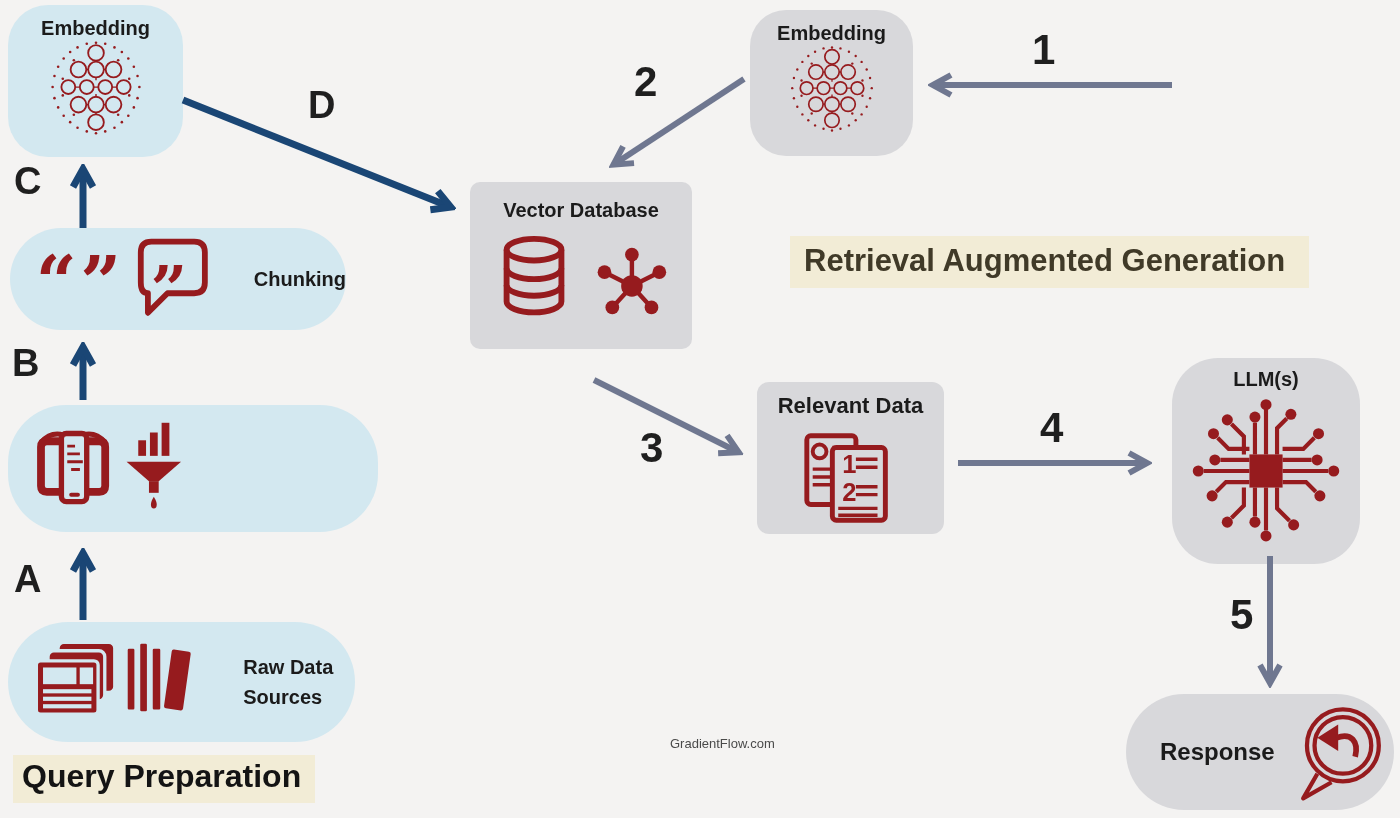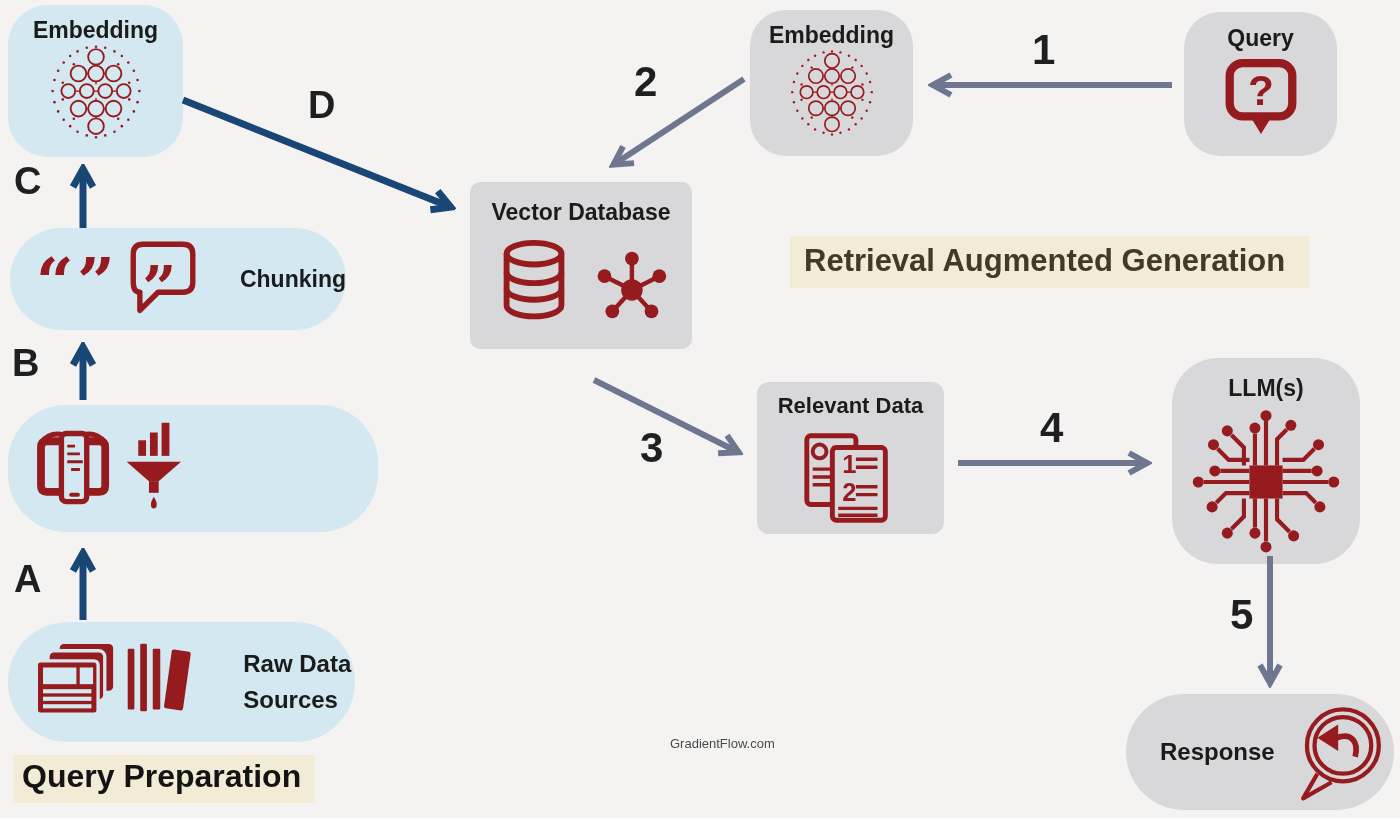--- a/index.html
+++ b/index.html
@@ -5,21 +5,21 @@
   :root{
     --background:#f4f3f2; --prep-node-bg:#d3e8f0; --rag-node-bg:#d8d8db;
     --banner-bg:#f2ecd6; --icon-red:#961b1e; --prep-arrow-navy:#1a4675;
     --rag-arrow-slate:#6f7790; --label-dark:#1b1b1b; --rag-title-color:#403a28;
     --watermark-color:#4a4a4a;
   }
   *{margin:0;padding:0;box-sizing:border-box;}
   body{font-family:"Liberation Sans",sans-serif;background:#fff;}
   #stage{position:relative;width:1400px;height:818px;background:var(--background);overflow:hidden;}
   .node{position:absolute;display:flex;flex-direction:column;align-items:center;}
-  .node-title{font-weight:bold;font-size:23px;color:var(--label-dark);line-height:1.22;}
+  .node-title{font-weight:bold;font-size:20px;color:var(--label-dark);line-height:1.22;}
   .prep{background:var(--prep-node-bg);}
   .rag{background:var(--rag-node-bg);}
   .step-label{position:absolute;font-weight:bold;color:#1f1f1f;}
   .letter{font-size:38px;}
   .number{font-size:42px;}
   .banner{position:absolute;background:var(--banner-bg);font-weight:bold;white-space:nowrap;}
   #banner-prep{left:13px;top:755px;font-size:32px;color:#141414;padding:3px 14px 8px 9px;}
   #banner-rag{left:790px;top:236px;font-size:31px;color:var(--rag-title-color);padding:7px 24px 9px 14px;}
   #watermark{position:absolute;left:670px;top:736px;font-size:13px;color:var(--watermark-color);}
   #arrows{position:absolute;left:0;top:0;pointer-events:none;}
@@ -150,40 +150,32 @@
         <rect class="prep-fill-bg" x="18" y="67" width="58" height="5"></rect>
         <rect class="prep-fill-bg" x="18" y="76" width="58" height="5"></rect>
       </g>
       <g transform="translate(118,0)">
         <rect class="red-fill prep-gap" stroke-width="3" x="0" y="8" width="11" height="76" rx="3"></rect>
         <rect class="red-fill prep-gap" stroke-width="3" x="15" y="2" width="11" height="84" rx="3"></rect>
         <rect class="red-fill prep-gap" stroke-width="3" x="30" y="8" width="12" height="76" rx="3"></rect>
         <rect class="red-fill prep-gap" stroke-width="3" x="48" y="10" width="26" height="74" rx="4" transform="rotate(8 61 47)"></rect>
       </g>
     </svg>
-    <span class="node-title" style="margin-left:40px;width:125px;font-size:24px;line-height:1.5;">Raw Data Sources</span>
+    <span class="node-title" style="margin-left:40px;width:125px;font-size:20px;line-height:1.5;">Raw Data Sources</span>
   </div>
 
   <div class="banner" id="banner-prep">Query Preparation</div>
 
   <div class="node rag" id="embedding-rag" style="left:750px;top:10px;width:163px;height:146px;border-radius:36px;padding-top:11px;">
     <span class="node-title">Embedding</span>
     <svg width="88" height="88">
         <use href="#nn-icon"></use>
       </svg>
   </div>
 
-  <div class="node rag" id="query" style="left:1184px;top:12px;width:153px;height:144px;border-radius:36px;padding-top:12px;">
-    <span class="node-title">Query</span>
-    <svg width="92" height="92" viewBox="0 0 100 100">
-      <rect class="red-stroke" stroke-width="9" x="16" y="12" width="68" height="58" rx="14"></rect>
-      <polygon class="red-fill" points="37,68 63,68 50,89"></polygon>
-      <text class="red-fill" x="50" y="58" font-size="46" font-weight="bold" text-anchor="middle">?</text>
-    </svg>
-  </div>
 
   <div class="node rag" id="vector-db" style="left:470px;top:182px;width:222px;height:167px;border-radius:10px;padding-top:16px;">
     <span class="node-title">Vector Database</span>
     <svg width="186" height="104" viewBox="0 0 190 100" style="margin-top:8px;">
       <g class="red-stroke" stroke-width="6">
         <ellipse cx="47" cy="17" rx="28" ry="11"></ellipse>
         <path d="M19,17 V70 a28,11 0 0 0 56,0 V17"></path>
         <path d="M19,36 a28,11 0 0 0 56,0"></path>
         <path d="M19,53 a28,11 0 0 0 56,0"></path>
       </g>
@@ -210,21 +202,21 @@
       <circle class="red-stroke" stroke-width="4" cx="23" cy="30" r="7"></circle>
       <path class="red-stroke" stroke-width="3.5" d="M36,26 H52 M36,34 H52 M16,48 H52 M16,56 H52 M16,64 H52"></path>
       <rect class="rag-fill-bg red-stroke" stroke-width="5" x="36" y="26" width="54" height="74" rx="4"></rect>
       <text class="red-fill" x="46" y="52" font-size="26" font-weight="bold">1</text>
       <path class="red-stroke" stroke-width="3.5" d="M60,38 H82 M60,46 H82"></path>
       <text class="red-fill" x="46" y="80" font-size="26" font-weight="bold">2</text>
       <path class="red-stroke" stroke-width="3.5" d="M60,66 H82 M60,74 H82 M42,88 H82 M42,95 H82"></path>
     </svg>
   </div>
 
-  <div class="node rag" id="llm" style="left:1172px;top:358px;width:188px;height:206px;border-radius:46px;padding-top:16px;">
+  <div class="node rag" id="llm" style="left:1172px;top:358px;width:188px;height:206px;border-radius:46px;padding-top:9px;">
     <span class="node-title">LLM(s)</span>
     <svg width="152" height="152" viewBox="0 0 110 110" style="margin-top:4px;">
       <g class="red-stroke" stroke-width="3">
         <path d="M47,43 V20 M55,43 V10 M63,43 V24 L70,17 M39,43 V30 L30,21"></path>
         <path d="M47,67 V88 M55,67 V98 M63,67 V82 L72,91 M39,67 V80 L30,89"></path>
         <path d="M43,47 H22 M43,55 H10 M43,63 H26 L19,70 M43,39 H28 L20,31"></path>
         <path d="M67,47 H88 M67,55 H100 M67,63 H84 L91,70 M67,39 H82 L90,31"></path>
       </g>
       <g class="red-fill">
         <rect x="43" y="43" width="24" height="24"></rect>

